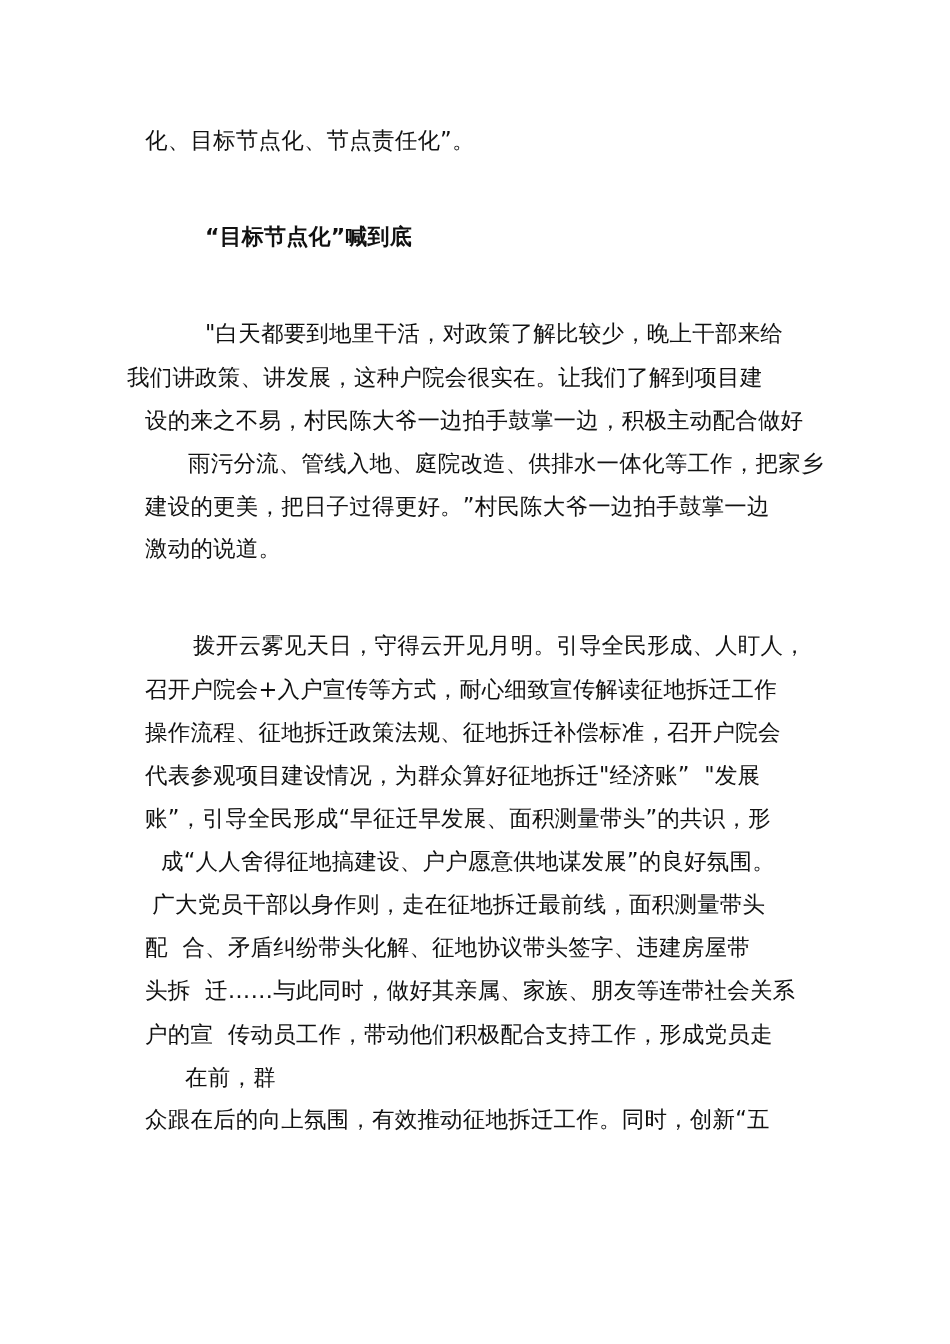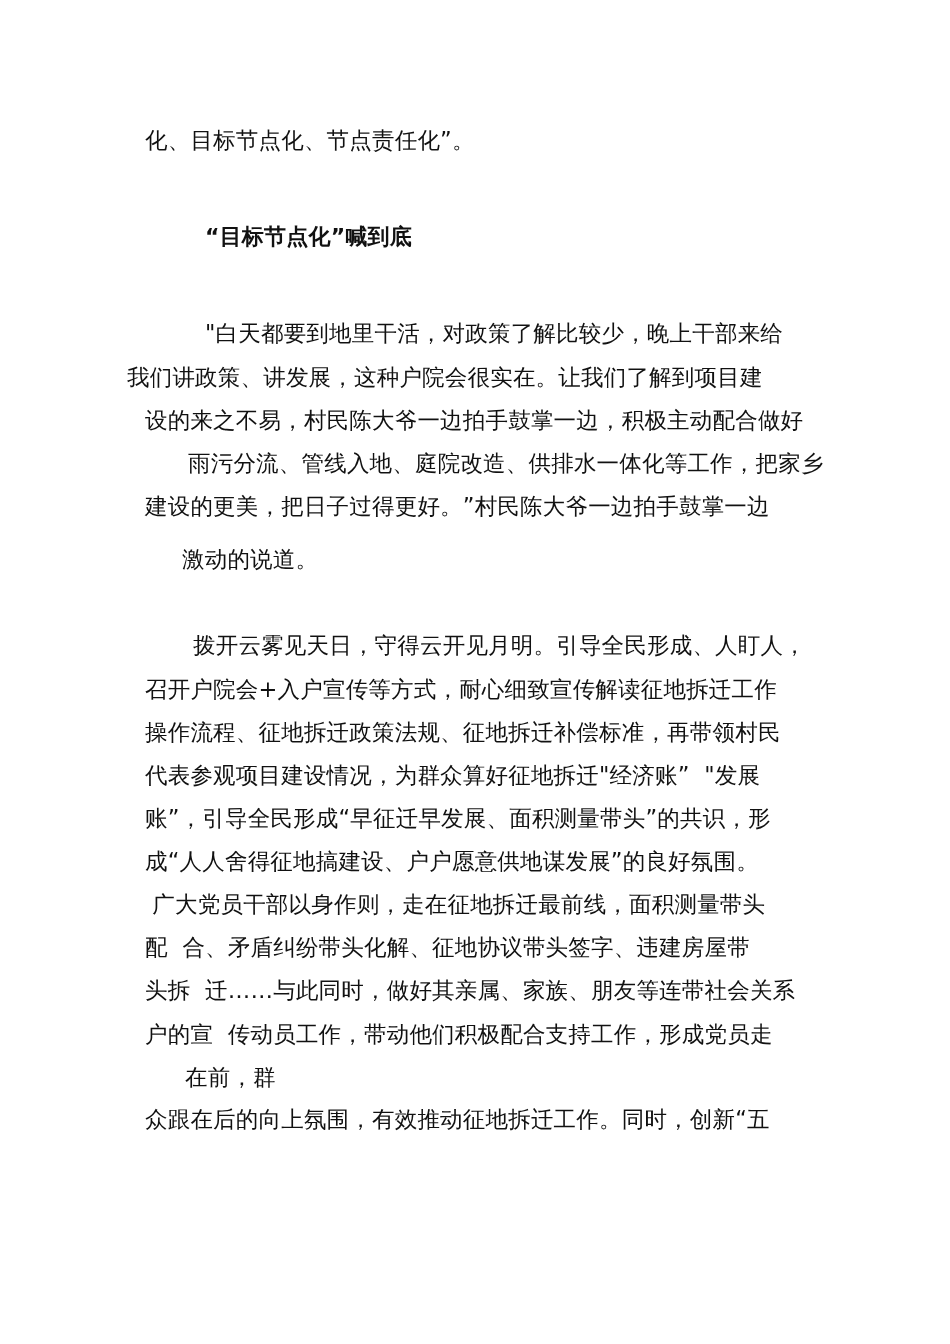--- a/index.html
+++ b/index.html
@@ -32,26 +32,26 @@
 <body>
 
 <div>
   <div class="line" style="top: 125px; left: 145px;">化、目标节点化、节点责任化”。</div>
   <div class="line heading" style="top: 222px; left: 205px;">“目标节点化”喊到底</div>
   <div class="line" style="top: 318px; left: 205px;">"白天都要到地里干活，对政策了解比较少，晚上干部来给</div>
   <div class="line" style="top: 362px; left: 127px;">我们讲政策、讲发展，这种户院会很实在。让我们了解到项目建</div>
   <div class="line" style="top: 405px; left: 145px;">设的来之不易，村民陈大爷一边拍手鼓掌一边，积极主动配合做好</div>
   <div class="line" style="top: 448px; left: 162px; margin-left: 26px;">雨污分流、管线入地、庭院改造、供排水一体化等工作，把家乡</div>
   <div class="line" style="top: 491px; left: 145px;">建设的更美，把日子过得更好。”村民陈大爷一边拍手鼓掌一边</div>
-  <div class="line" style="top: 544px; left: 145px; margin-left: 37px;">激动的说道。</div>
+  <div class="line" style="top: 533px; left: 145px;">激动的说道。</div>
   <div class="line" style="top: 630px; left: 193px;">拨开云雾见天日，守得云开见月明。引导全民形成、人盯人，</div>
   <div class="line" style="top: 674px; left: 145px;">召开户院会+入户宣传等方式，耐心细致宣传解读征地拆迁工作</div>
-  <div class="line" style="top: 717px; left: 145px;">操作流程、征地拆迁政策法规、征地拆迁补偿标准，再带领村民</div>
+  <div class="line" style="top: 717px; left: 145px;">操作流程、征地拆迁政策法规、征地拆迁补偿标准，召开户院会</div>
   <div class="line" style="top: 760px; left: 145px;">代表参观项目建设情况，为群众算好征地拆迁"经济账”  "发展</div>
   <div class="line" style="top: 803px; left: 145px;">账”，引导全民形成“早征迁早发展、面积测量带头”的共识，形</div>
-  <div class="line" style="top: 846px; left: 145px;">成“人人舍得征地搞建设、户户愿意供地谋发展”的良好氛围。</div>
+  <div class="line" style="top: 846px; left: 161px;">成“人人舍得征地搞建设、户户愿意供地谋发展”的良好氛围。</div>
   <div class="line" style="top: 889px; left: 145px;"> 广大党员干部以身作则，走在征地拆迁最前线，面积测量带头</div>
   <div class="line" style="top: 932px; left: 145px;">配  合、矛盾纠纷带头化解、征地协议带头签字、违建房屋带</div>
   <div class="line" style="top: 975px; left: 145px;">头拆  迁……与此同时，做好其亲属、家族、朋友等连带社会关系</div>
   <div class="line" style="top: 1019px; left: 145px;">户的宣  传动员工作，带动他们积极配合支持工作，形成党员走</div>
   <div class="line" style="top: 1062px; left: 145px; margin-left: 40px;">在前，群</div>
   <div class="line" style="top: 1104px; left: 145px; text-align: right;">众跟在后的向上氛围，有效推动征地拆迁工作。同时，创新“五</div>
 </div>
 
 </body></html>

